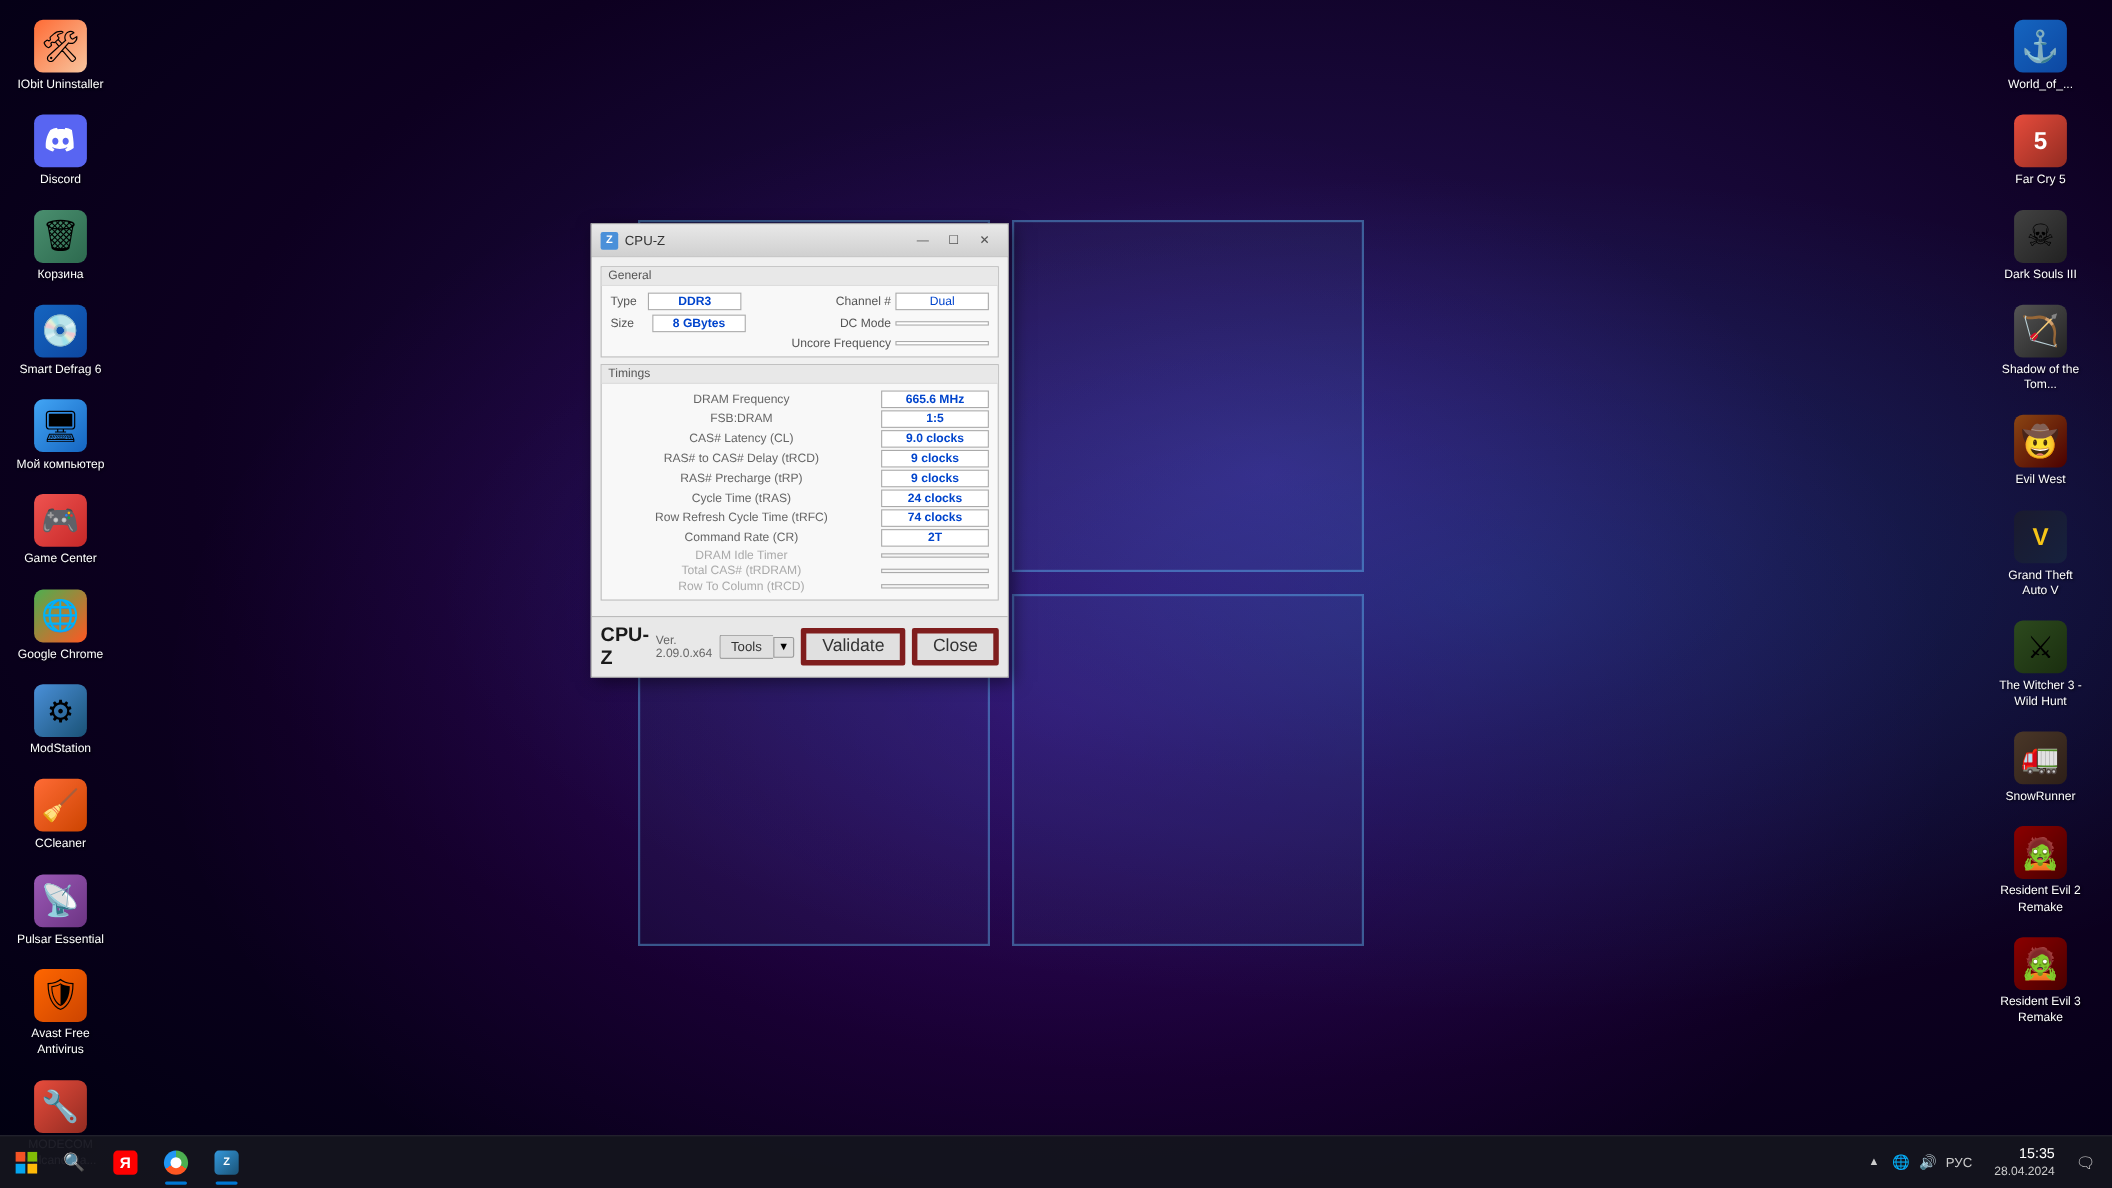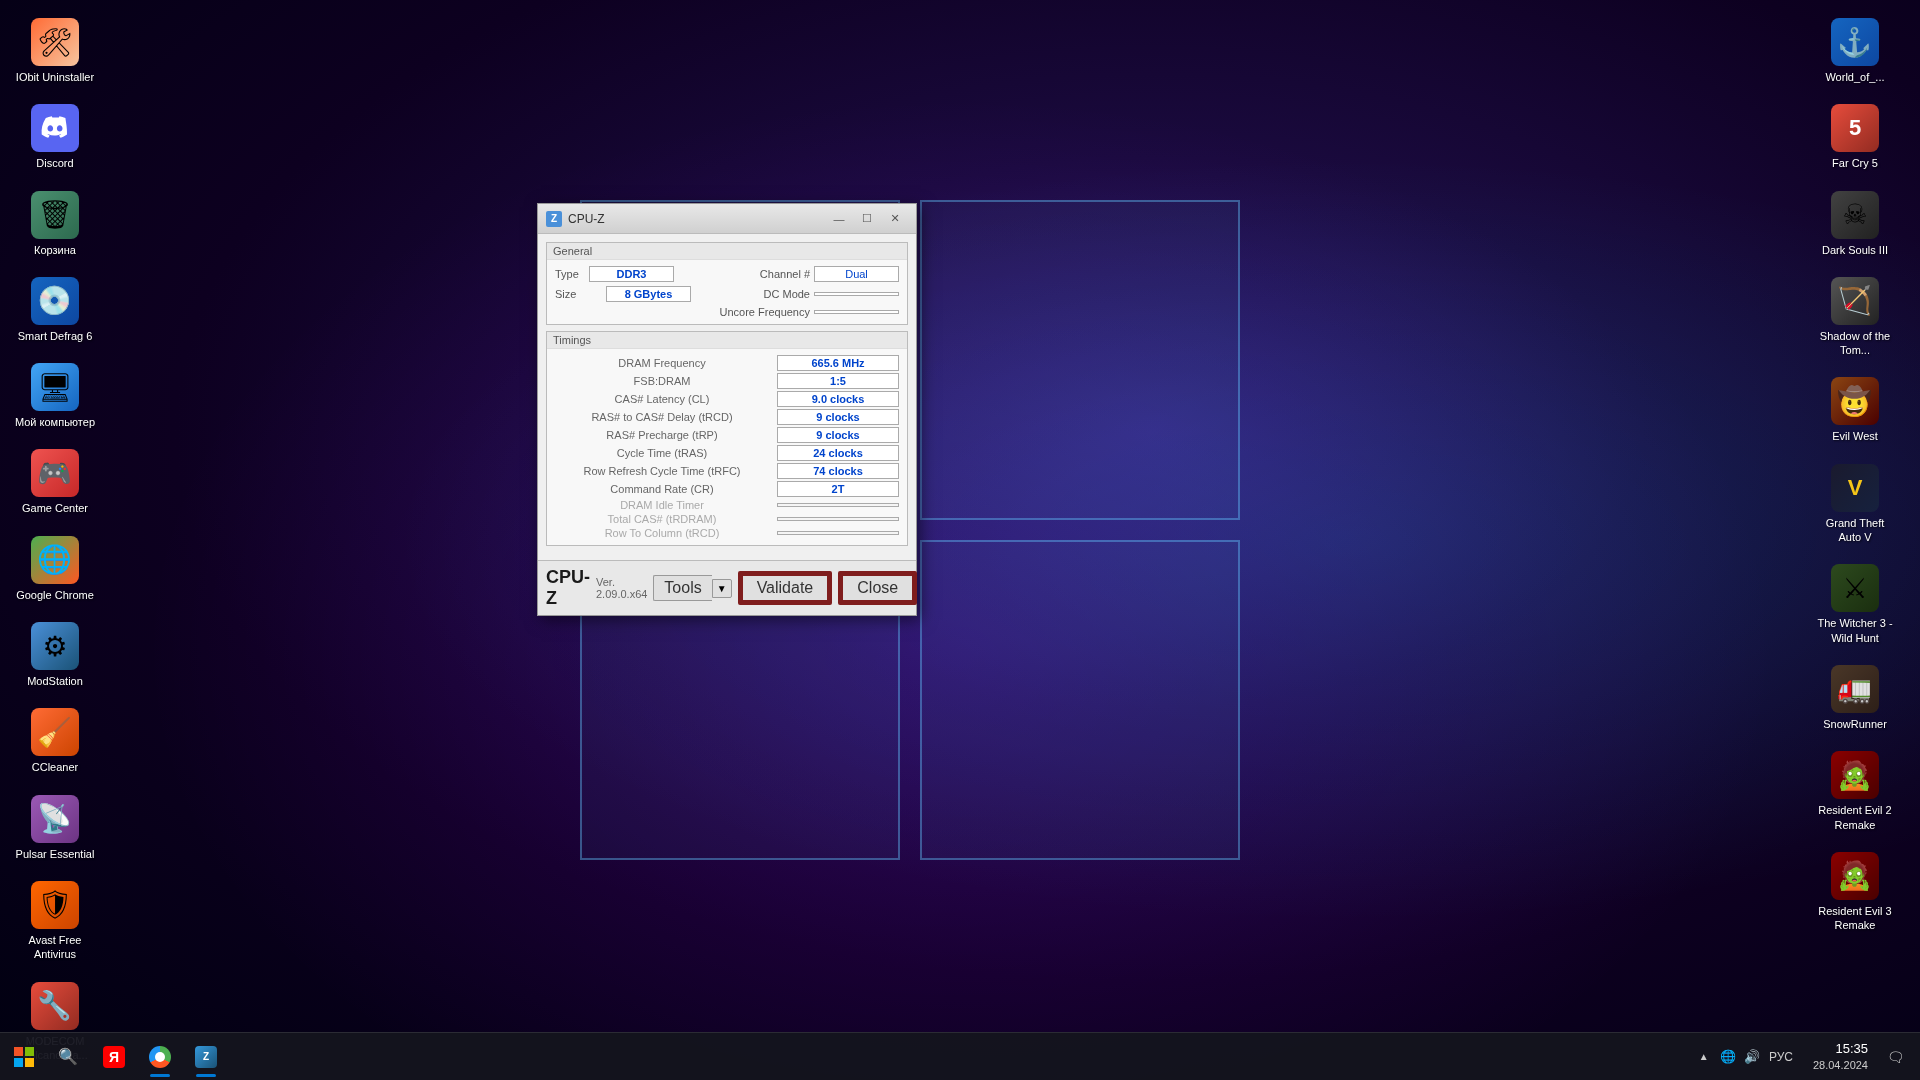--- a/index.html
+++ b/index.html
@@ -298,21 +298,21 @@
       color: #666;
       text-align: center;
       flex: 1;
       padding-right: 8px;
     }
     .timings-value {
       font-size: 11px;
       background: white;
       border: 1px solid #aaa;
       padding: 1px 6px;
-      width: 122px;
+      width: 98px;
       text-align: center;
     }
     .timings-value.blue { color: #0044cc; font-weight: bold; }
     .timings-value.empty { background: #f5f5f5; }
 
     
     .cpuz-bottom {
       display: flex;
       align-items: center;
       padding: 6px 8px;
@@ -345,21 +345,21 @@
       align-items: center;
       gap: 0;
     }
     .tools-main {
       padding: 3px 10px;
       background: #e0e0e0;
       border: 1px solid #999;
       border-right: none;
       border-radius: 2px 0 0 2px;
       cursor: pointer;
-      font-size: 16px;
+      font-size: 12px;
     }
     .tools-arrow {
       padding: 3px 4px;
       background: #e0e0e0;
       border: 1px solid #999;
       border-radius: 0 2px 2px 0;
       cursor: pointer;
       font-size: 10px;
     }
 
@@ -557,21 +557,21 @@
             <span style="font-size:11px; background:white; border:1px solid #aaa; padding:1px 12px; color:#0044cc; font-weight:bold; min-width:85px; text-align:center;">DDR3</span>
           </div>
 
           <div style="display:flex; align-items:center; gap:4px; margin-left:auto;">
             <span style="font-size:11px; color:#555;">Channel #</span>
             <span style="font-size:11px; background:white; border:1px solid #aaa; padding:1px 12px; color:#0044cc; font-weight:normal; min-width:85px; text-align:center;">Dual</span>
           </div>
         </div>
         <div style="display:flex; gap:20px; margin-top:4px;">
 
-          <div style="display:flex; align-items:center; gap:21px;">
+          <div style="display:flex; align-items:center; gap:8px;">
             <span style="font-size:11px; color:#555; width:30px;">Size</span>
             <span style="font-size:11px; background:white; border:1px solid #aaa; padding:1px 12px; color:#0044cc; font-weight:bold; min-width:85px; text-align:center;">8 GBytes</span>
           </div>
 
           <div style="display:flex; align-items:center; gap:4px; margin-left:auto;">
             <span style="font-size:11px; color:#555;">DC Mode</span>
             <span style="font-size:11px; background:white; border:1px solid #aaa; padding:1px 12px; min-width:85px; text-align:center;"></span>
           </div>
         </div>
         <div style="display:flex; align-items:center; gap:4px; margin-top:4px; justify-content:flex-end;">

